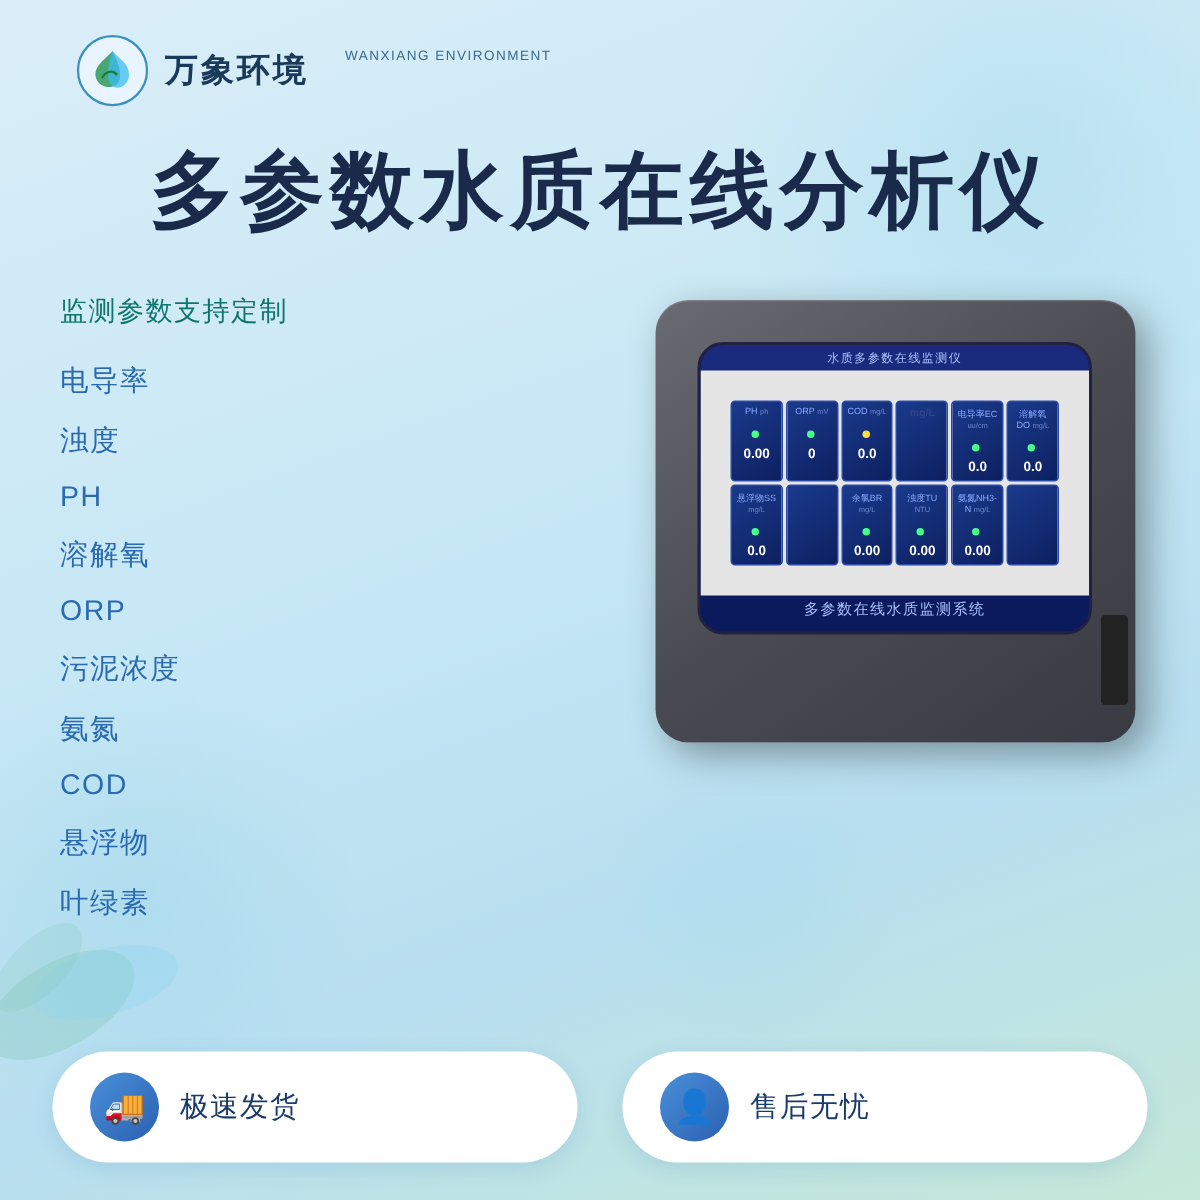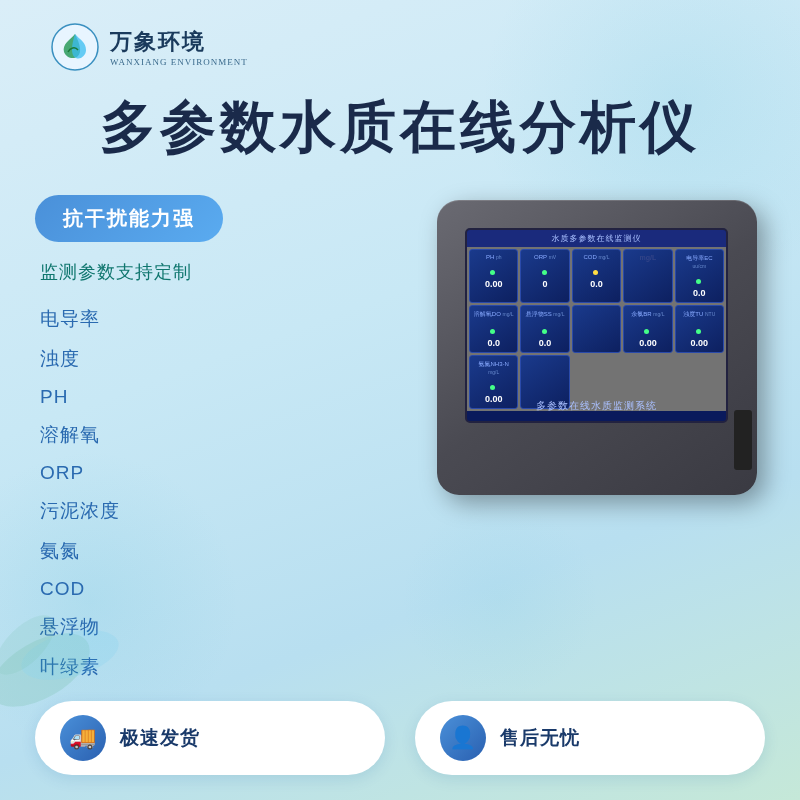--- a/index.html
+++ b/index.html
@@ -31,33 +31,33 @@
       display: flex;
       align-items: center;
       gap: 10px;
     }
     .logo-icon {
       width: 50px;
       height: 50px;
     }
     .logo-text-block {
       display: flex;
-      flex-direction: column;
-      font-family: Liberation Serif, serif;
+      flex-direction: row;
     }
     .logo-cn {
       font-size: 22px;
       font-weight: bold;
       color: #1a3a5c;
       letter-spacing: 2px;
     }
     .logo-en {
       font-size: 9px;
       color: #3a6a8c;
       letter-spacing: 1px;
+      margin-left: 24px;
     }
 
     
     .main-title {
       position: absolute;
       top: 90px;
       left: 0;
       right: 0;
       text-align: center;
       font-size: 56px;
@@ -128,40 +128,40 @@
       box-shadow: 8px 8px 25px rgba(0,0,0,0.35), inset 0 1px 0 rgba(255,255,255,0.15);
     }
 
     .device-screen {
       position: absolute;
       top: 28px;
       left: 28px;
       width: 263px;
       height: 195px;
       background: #0a1a5c;
-      border-radius: 5px;
+      border-radius: 17px;
       overflow: hidden;
       border: 2px solid #222240;
     }
 
     .screen-title-bar {
       background: #1a2a7c;
       text-align: center;
       padding: 3px 0;
       font-size: 8px;
       color: #aac0ff;
       letter-spacing: 1px;
     }
 
     .screen-grid {
       display: grid;
-      grid-template-columns: repeat(5, 1fr);
+      grid-template-columns: repeat(6, 1fr);
       gap: 2px;
-      padding: 2px;
-      background: #737373;
+      padding: 20px;
+      background: #e5e5e5;
     }
 
     .screen-cell {
       background: linear-gradient(145deg, #1a3a8c, #0d2060);
       border-radius: 3px;
       padding: 4px 3px;
       text-align: center;
       border: 1px solid #2a4aaa;
     }
 
@@ -239,21 +239,21 @@
       border-radius: 50%;
       display: flex;
       align-items: center;
       justify-content: center;
       flex-shrink: 0;
       font-size: 22px;
     }
 
     .badge-text {
       font-size: 19px;
-      font-weight: bold;
+      font-weight: normal;
       color: #1a3a6a;
       letter-spacing: 1px;
     }
 
     
     .leaf-decor {
       position: absolute;
       bottom: 80px;
       left: -20px;
       opacity: 0.4;
@@ -275,21 +275,20 @@
   </svg>
   <div class="logo-text-block">
     <span class="logo-cn">万象环境</span>
     <span class="logo-en">WANXIANG ENVIRONMENT</span>
   </div>
 </div>
 
 <h1 class="main-title">多参数水质在线分析仪</h1>
 
 <div class="features-panel">
-  <div class="highlight-tag">抗干扰能力强</div>
   <div class="subtitle-text">监测参数支持定制</div>
   <div class="features-grid">
     <span class="feature-item">电导率</span>
     <span class="feature-item">浊度</span>
     <span class="feature-item">PH</span>
     <span class="feature-item">溶解氧</span>
     <span class="feature-item">ORP</span>
     <span class="feature-item">污泥浓度</span>
     <span class="feature-item">氨氮</span>
     <span class="feature-item">COD</span>

